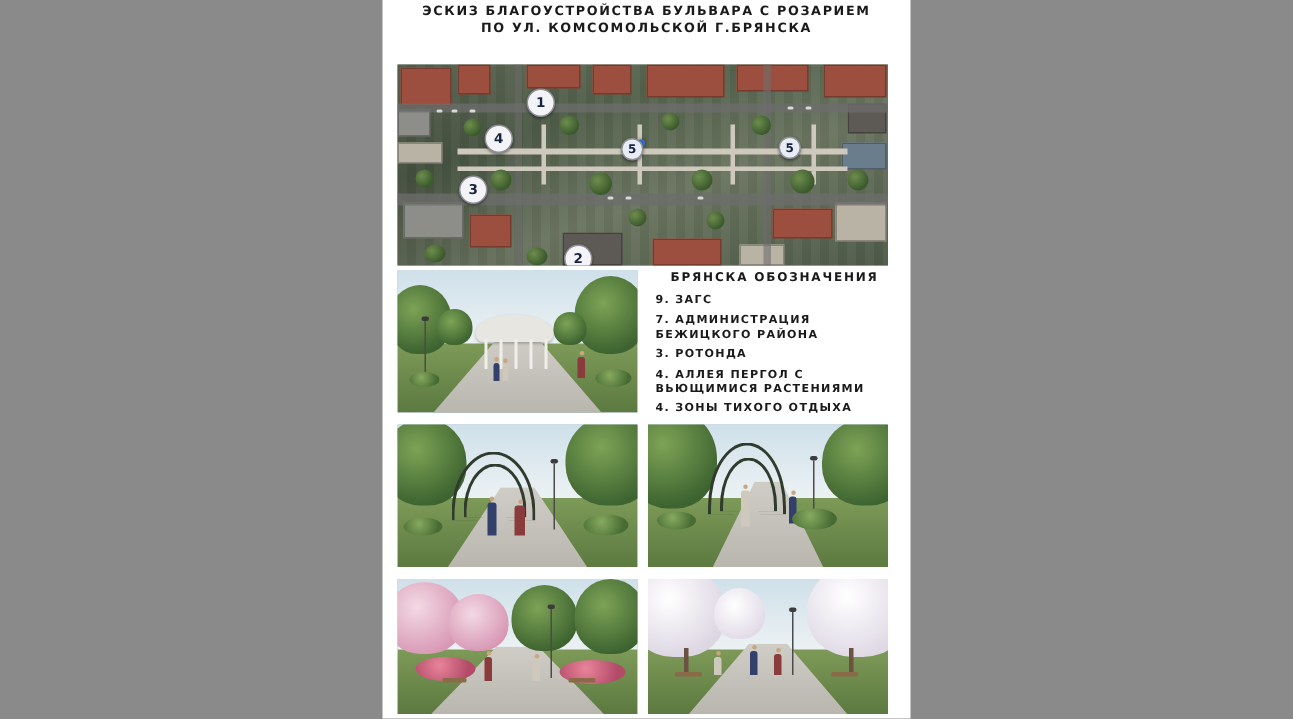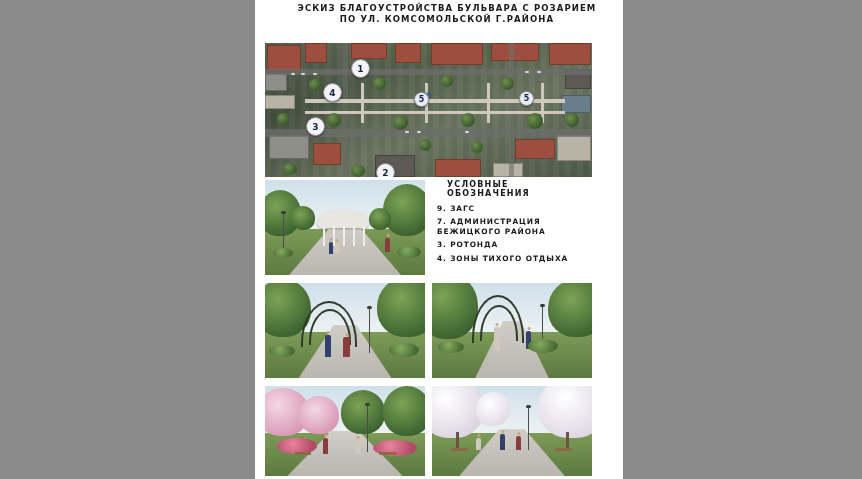--- a/index.html
+++ b/index.html
@@ -11,21 +11,20 @@
     overflow: hidden;
     font-family: "DejaVu Sans", sans-serif;
   }
   .page {
     position: absolute;
     left: 255px;
     top: 0;
     width: 352px;
     height: 479px;
     background: #ffffff;
-    padding-left: 16px;
   }
   .title-block {
     padding-top: 3px;
     text-align: center;
   }
   .title-line {
     font-family: "DejaVu Sans", sans-serif;
     font-size: 8.5px;
     font-weight: bold;
     letter-spacing: 1.1px;
@@ -233,21 +232,21 @@
     background: radial-gradient(circle at 40% 35%, #e8849a, #b24a68 75%);
   }
 </style>
 </head>
 <body>
 
 <div class="page">
 
   <div class="title-block">
     <div class="title-line">ЭСКИЗ БЛАГОУСТРОЙСТВА БУЛЬВАРА С РОЗАРИЕМ</div>
-    <div class="title-line">ПО УЛ. КОМСОМОЛЬСКОЙ Г.РАЙОНА</div>
+    <div class="title-line">ПО УЛ. КОМСОМОЛЬСКОЙ Г.БРЯНСКА</div>
   </div>
 
   <div class="aerial">
     <div class="base"></div>
 
     <div class="roof" style="left:2px;top:2px;width:34px;height:26px;"></div>
     <div class="roof grey" style="left:0px;top:30px;width:22px;height:18px;"></div>
     <div class="roof light" style="left:0px;top:52px;width:30px;height:14px;"></div>
     <div class="roof" style="left:40px;top:0px;width:22px;height:20px;"></div>
     <div class="roof" style="left:86px;top:0px;width:36px;height:16px;"></div>
@@ -416,21 +415,23 @@
     <div class="person b" style="left:84px;top:50px;width:5px;height:14px;">
         <span class="head"></span>
       </div>
     <div class="person c" style="left:44px;top:52px;width:5px;height:12px;">
         <span class="head"></span>
       </div>
     <div class="lamp" style="left:96px;top:22px;height:42px;"></div>
   </div>
 
   <div class="legend">
-    <div class="legend-title">УСЛОВНЫЕ ОБОЗНАЧЕНИЯ</div>
+    <div class="legend-title">БРЯНСКА ОБОЗНАЧЕНИЯ</div>
     <div class="legend-item">9. ЗАГС</div>
     <div class="legend-item">7. АДМИНИСТРАЦИЯ
 БЕЖИЦКОГО РАЙОНА</div>
     <div class="legend-item">3. РОТОНДА</div>
+    <div class="legend-item">4. АЛЛЕЯ ПЕРГОЛ С
+ВЬЮЩИМИСЯ РАСТЕНИЯМИ</div>
     <div class="legend-item">4. ЗОНЫ ТИХОГО ОТДЫХА</div>
   </div>
 
 </div>
 
 </body></html>

